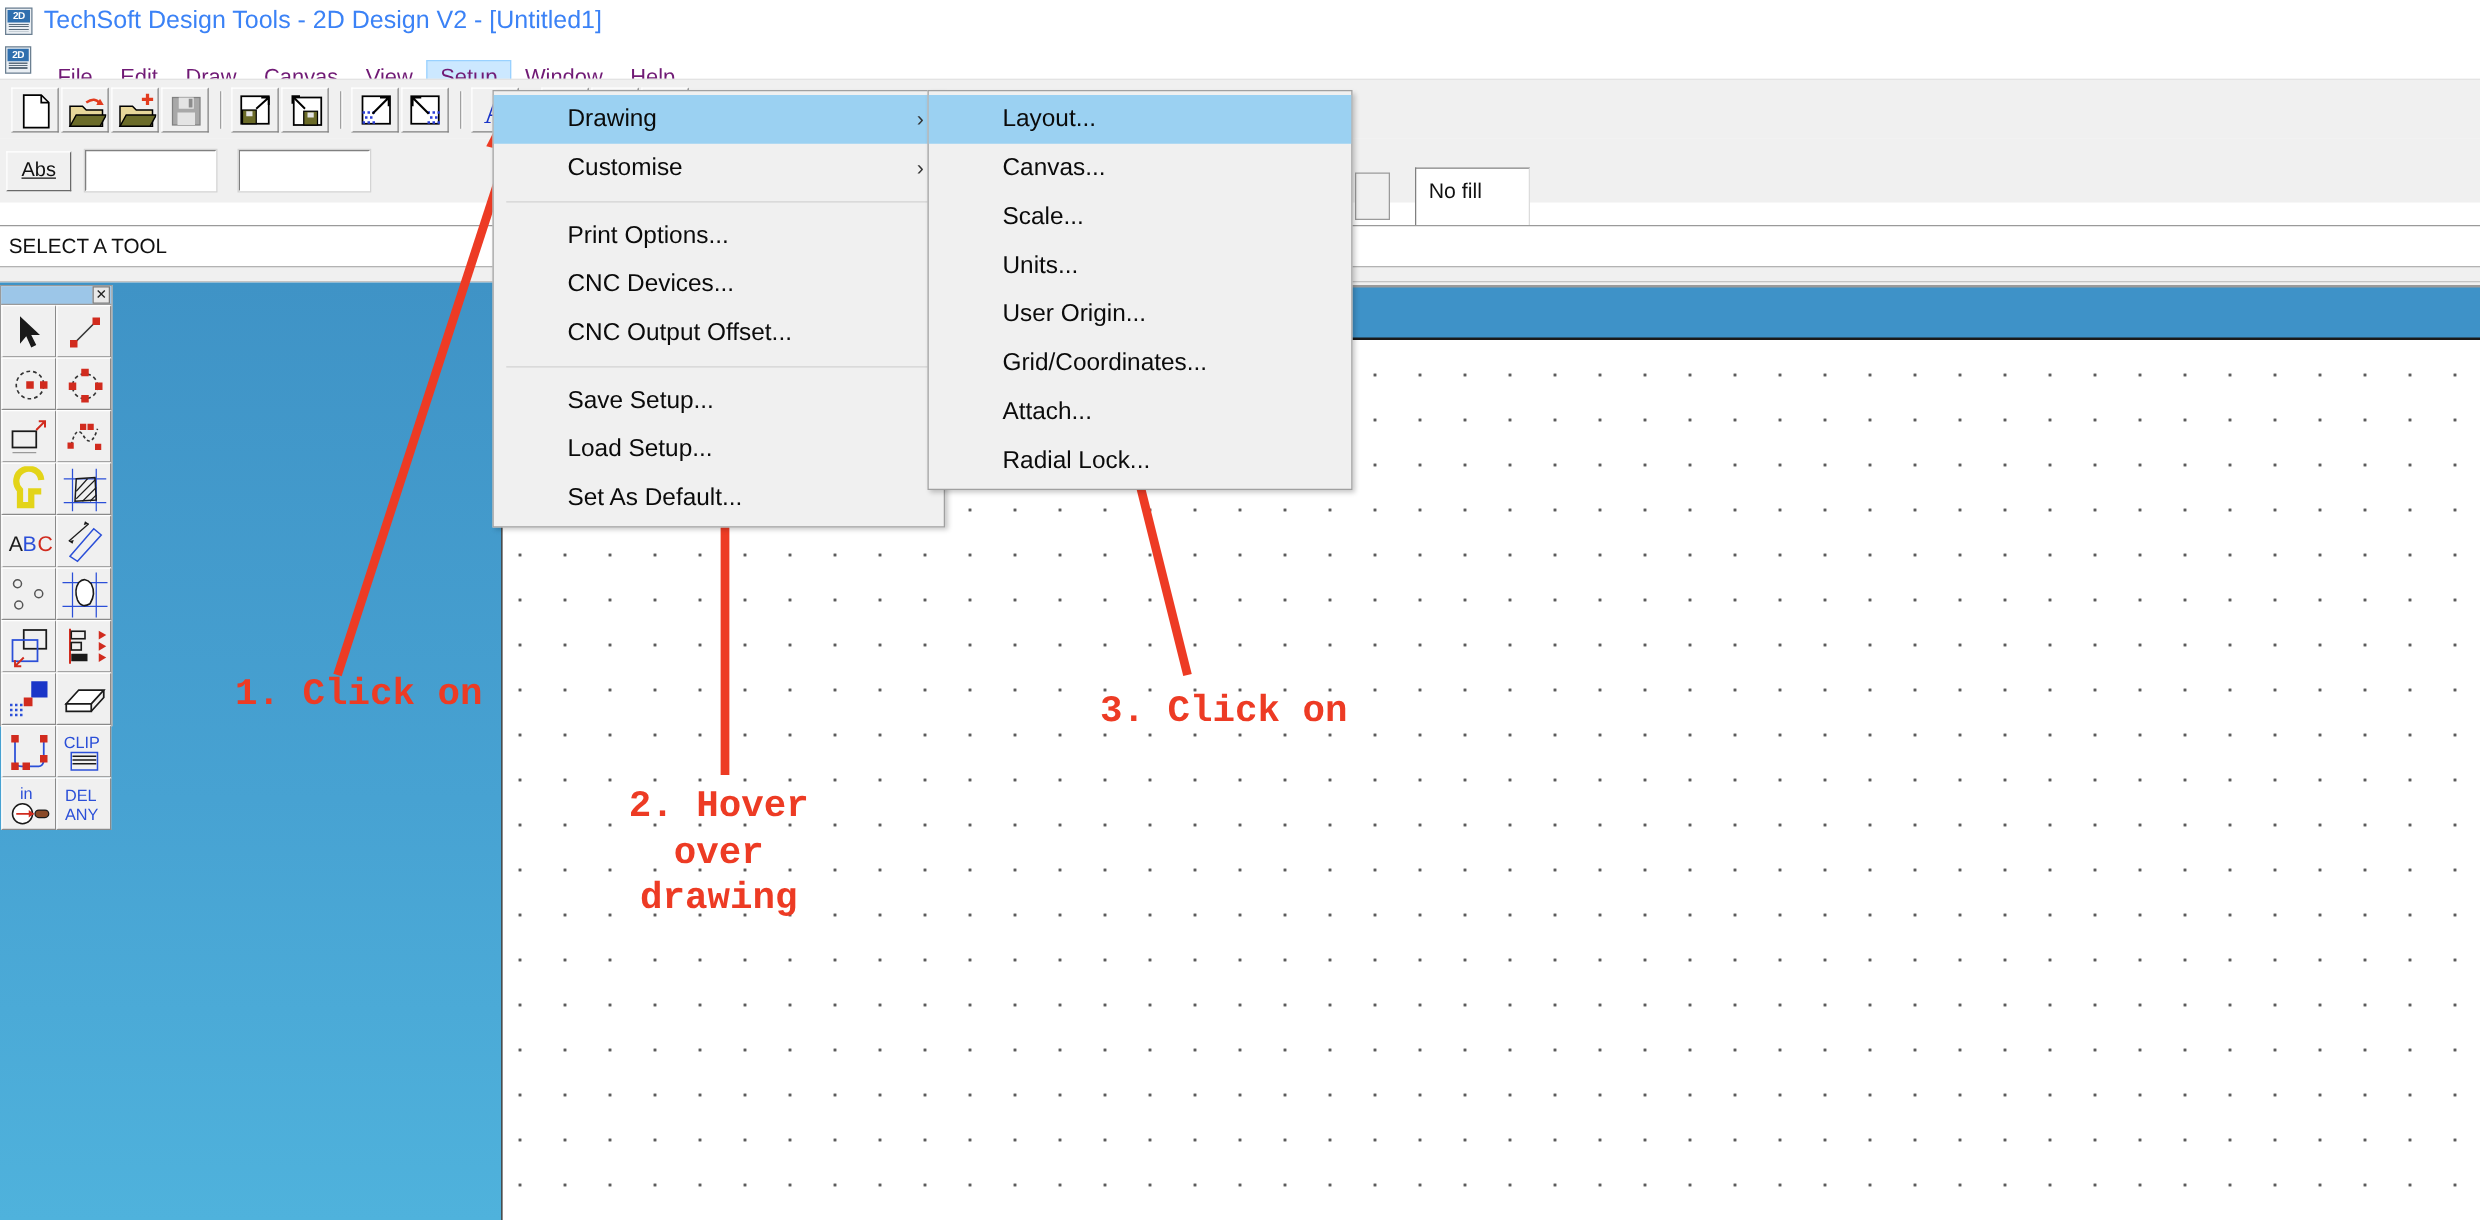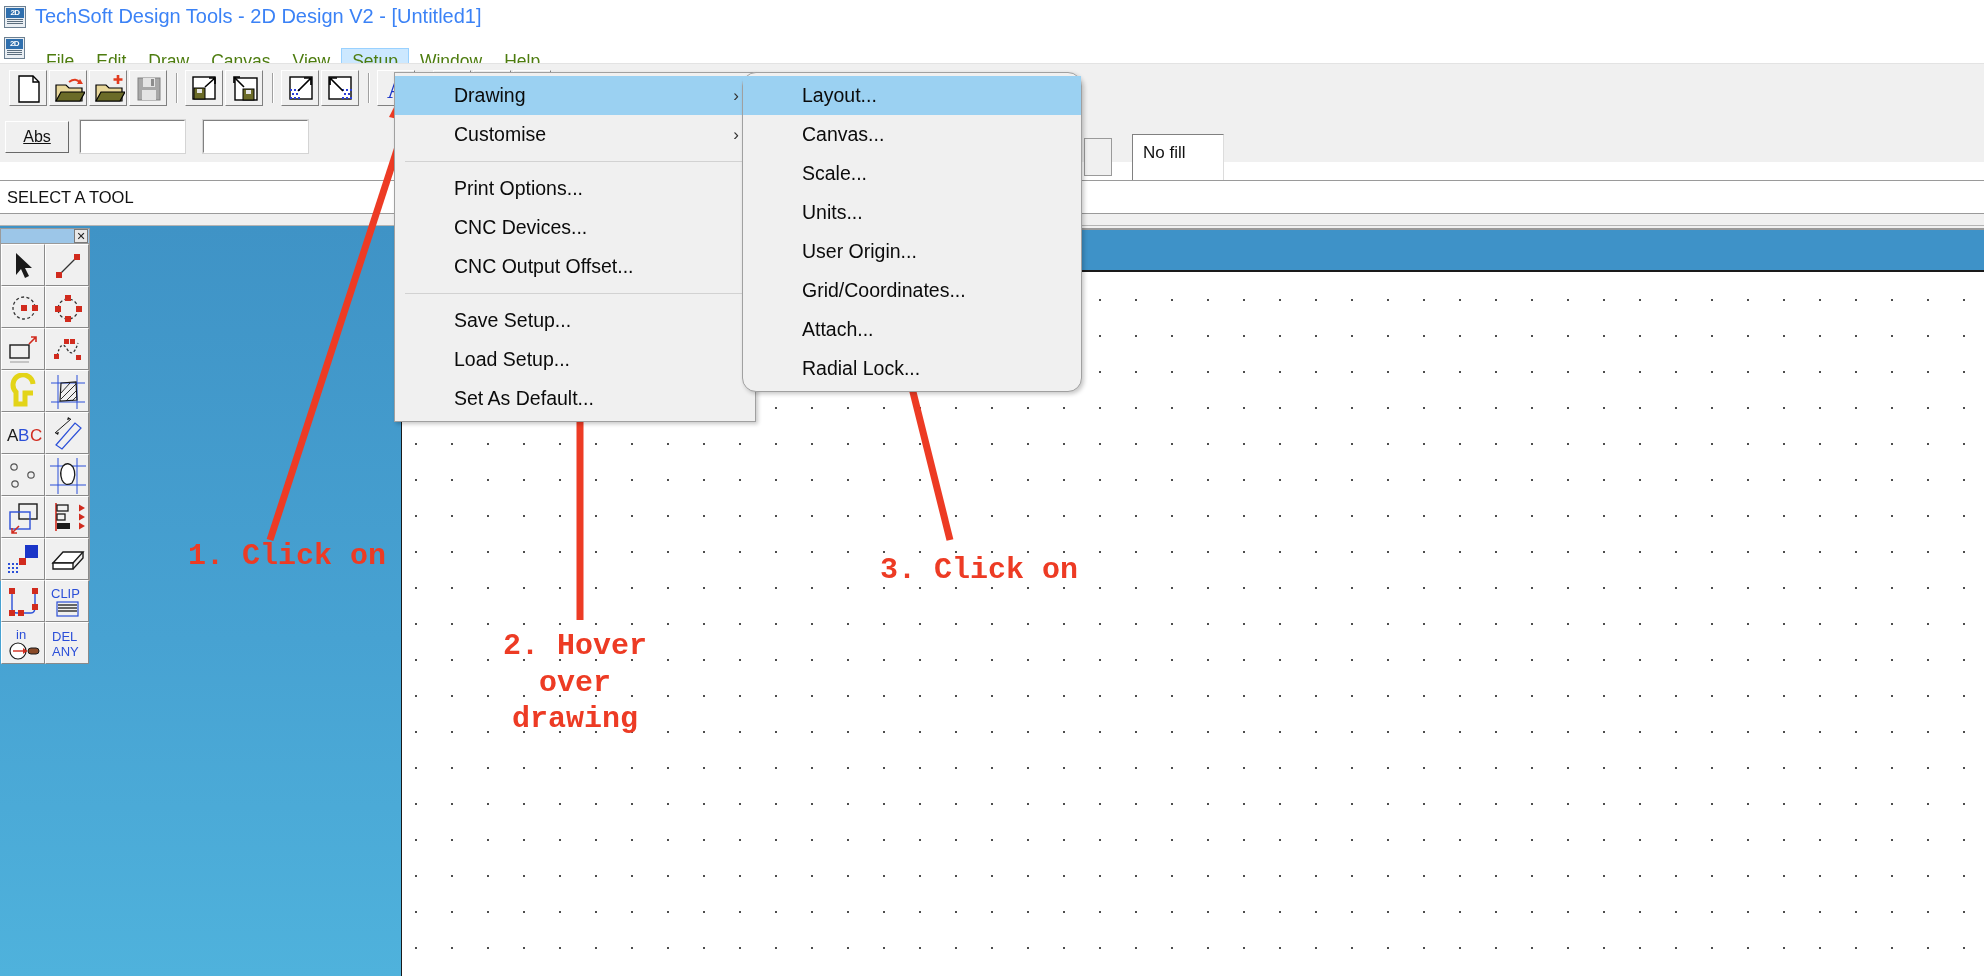--- a/index.html
+++ b/index.html
@@ -49,21 +49,21 @@
   .menubar-icon .tl-top {
     position: absolute; left: 1px; top: 1px; right: 1px; height: 10px;
     background: #2f6fae; color: #fff; font-size: 8px; line-height: 10px;
     text-align: center; font-weight: bold; letter-spacing: -0.5px;
   }
   .menubar-icon .tl-bot {
     position: absolute; left: 2px; bottom: 2px; right: 2px; height: 6px;
     background: repeating-linear-gradient(to bottom,#5b6d7d 0 1px,#e9eef3 1px 2px);
   }
   .menu-item {
-    font-size: 17.5px; color: #4d7c0f; padding: 3px 11px 4px 11px;
+    font-size: 17.5px; color: #701a75; padding: 3px 11px 4px 11px;
     white-space: nowrap; cursor: default; margin-top: 28px;
   }
   .menu-item.active { background: #cce8ff; border: 1px solid #99d1ff; padding: 2px 10px 3px 10px; }
 
   
   .toolbar {
     position: absolute; left: 0; top: 63px; width: 1984px; height: 48px;
     background: #f0f0f0;
     border-top: 1px solid #e3e3e3;
     display: flex; align-items: center;
@@ -82,21 +82,21 @@
   }
   .tbtn svg { display: block; position: absolute; left: 3px; top: 2px; }
 
   
   .toolbar2 {
     position: absolute; left: 0; top: 111px; width: 1984px; height: 51px;
     background: #f0f0f0;
     display: flex; align-items: center; padding-left: 5px;
   }
   .absbtn {
-    width: 64px; height: 32px; flex: none;
+    width: 52px; height: 32px; flex: none;
     background: #f0f0f0;
     border-top: 1px solid #ffffff; border-left: 1px solid #ffffff;
     border-right: 1px solid #696969; border-bottom: 1px solid #696969;
     font-size: 16px; line-height: 30px; text-align: center; color: #111;
     cursor: default;
   }
   .absbtn u { text-decoration: underline; }
   .coordbox {
     height: 33px; flex: none; margin-left: 11px;
     background: #ffffff;
@@ -204,21 +204,21 @@
 
   
   .dropdown {
     position: absolute; z-index: 70;
     background: #f0f0f0;
     border: 1px solid #a0a0a0;
     box-shadow: 2px 2px 4px rgba(0,0,0,0.22);
     padding: 3px 0;
   }
   #setup-menu { left: 394px; top: 72px; width: 362px; }
-  #drawing-submenu { left: 742px; top: 72px; width: 340px; border-radius: 14px; }
+  #drawing-submenu { left: 742px; top: 72px; width: 340px; }
   .dd-item {
     height: 39px; line-height: 39px; font-size: 19.5px; color: #0b0b0b;
     padding-left: 59px; position: relative; white-space: nowrap; cursor: default;
   }
   .dd-item.hl { background: #9bd1f2; }
   .dd-sep { height: 1px; background: #d2d2d2; margin: 7px 10px 7px 10px; }
   .dd-arrow {
     position: absolute; right: 16px; top: 0; font-size: 17px; color: #333;
   }
 </style>

